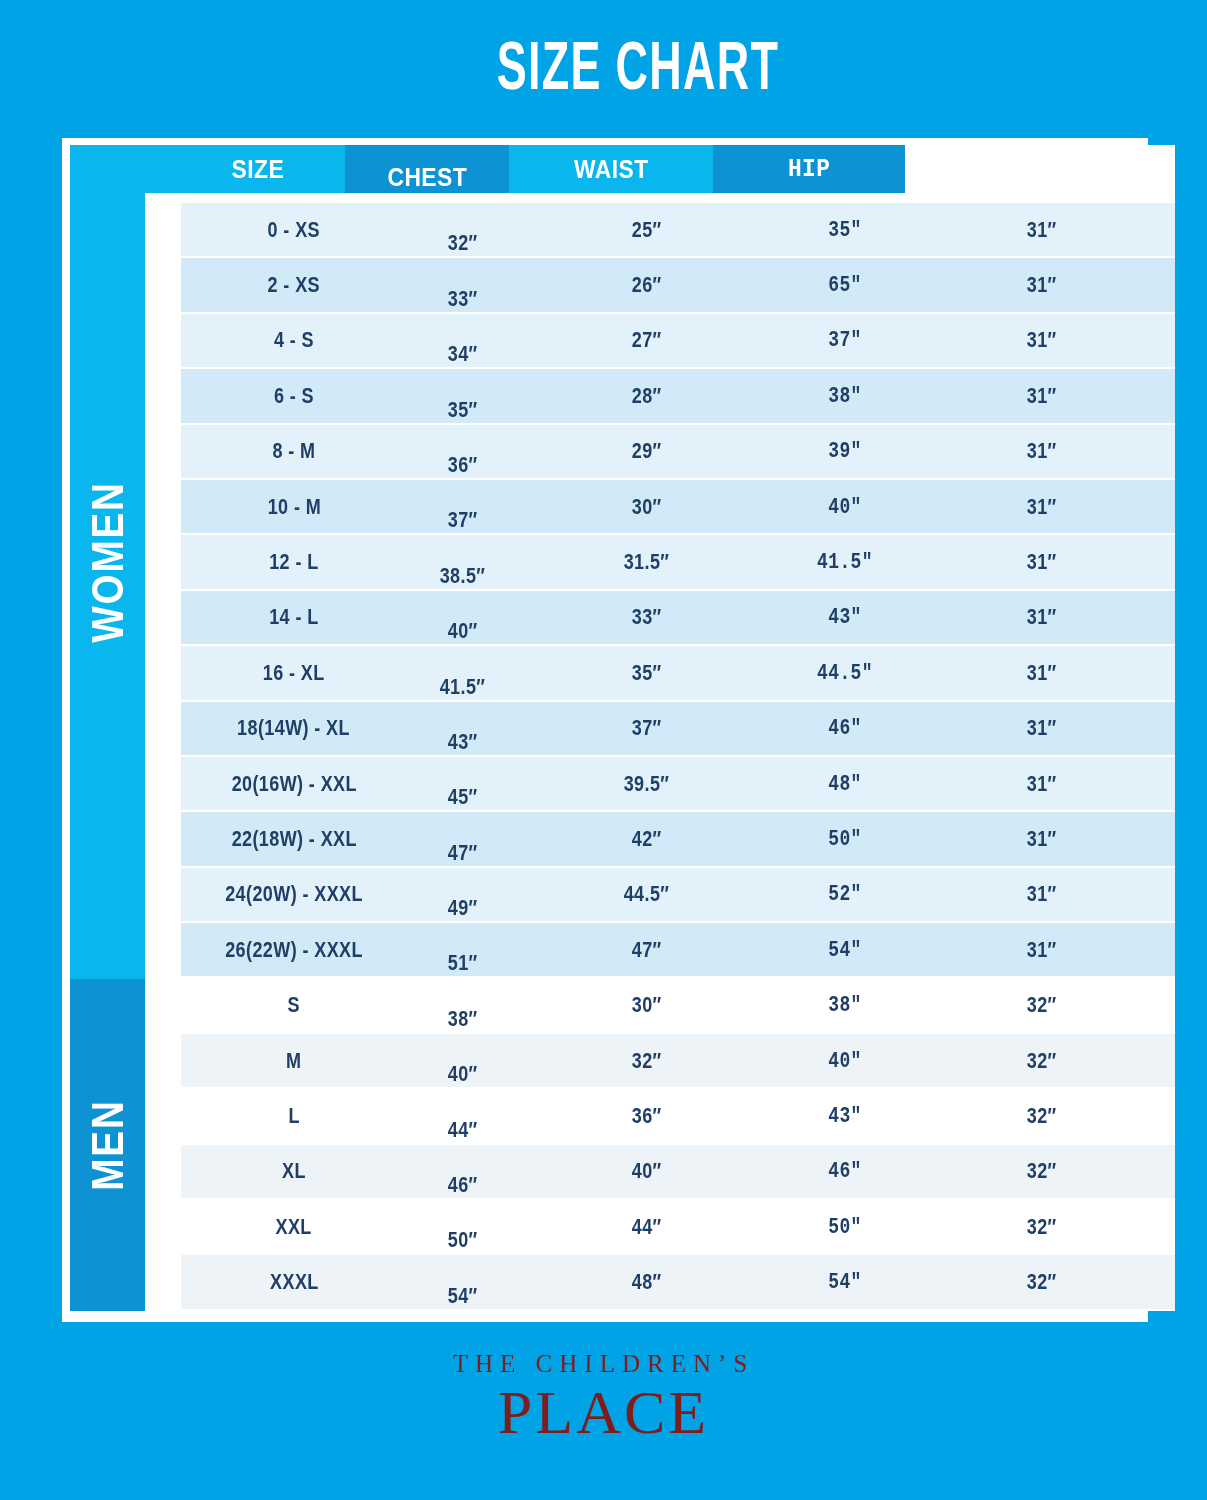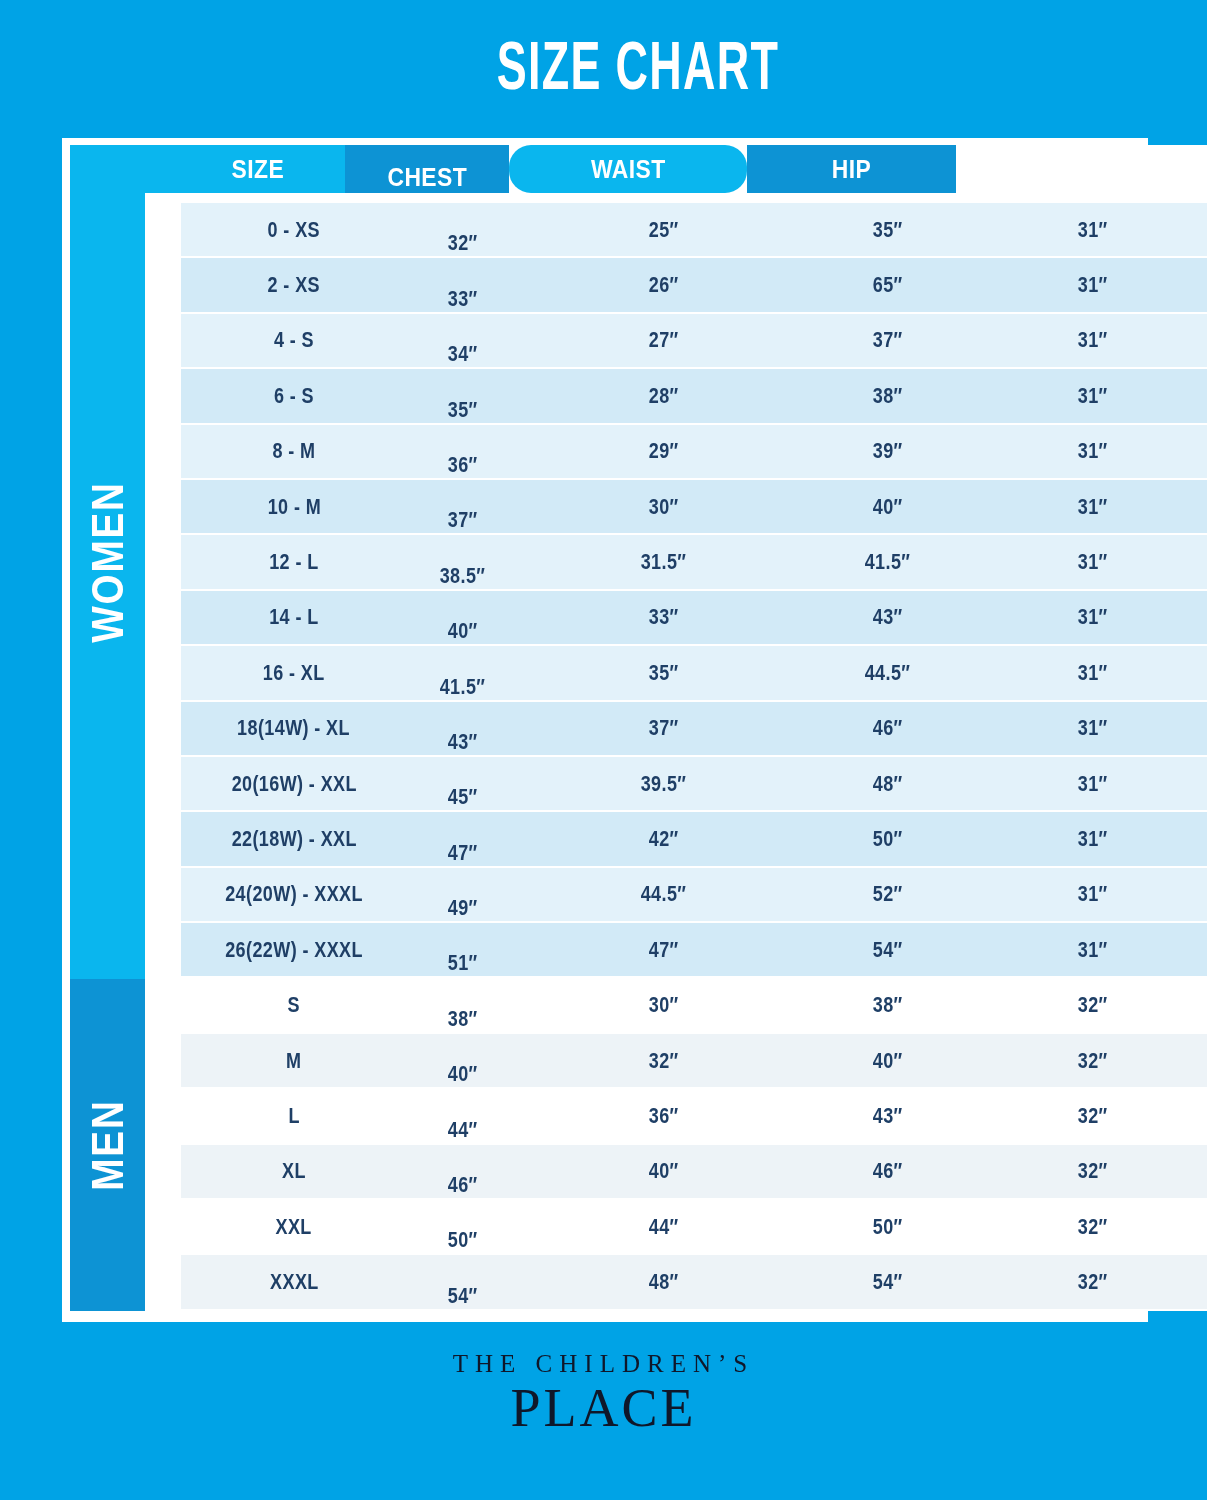--- a/index.html
+++ b/index.html
@@ -32,28 +32,28 @@
   .hc .cond{transform:scaleX(0.88);font-size:26px;font-weight:700;color:#fff;letter-spacing:0.5px;}
   
   .row{display:flex;height:55.4px;border-bottom:2px solid #fff;box-sizing:border-box;margin-left:36px;}
   .w-odd{background:var(--rowlight,#e3f2fa);}
   .w-even{background:var(--rowmid,#d2eaf7);}
   .m-odd{background:var(--rowwhite,#ffffff);}
   .m-even{background:var(--rowgray,#edf3f7);}
   .cell{display:flex;align-items:center;justify-content:center;box-sizing:border-box;}
   .c0{width:200px;padding-left:26px;}
   .c1{width:164px;align-items:flex-end;}
-  .c2{width:238px;border-radius:22px;}
-  .c3{width:209px;}
+  .c2{width:204px;}
+  .c3{width:192px;font-family:Liberation Mono, monospace;}
   .c4{width:234px;padding-right:32px;}
   .cond{display:inline-block;transform:scaleX(0.8);font-size:22.5px;font-weight:600;color:var(--navy,#1f3f66);white-space:nowrap;letter-spacing:0.5px;}
   
-  .footer{position:absolute;left:0;top:1350px;width:100%;text-align:center;color:#0f172a;font-family:"Liberation Serif",serif;}
+  .footer{position:absolute;left:0;top:1350px;width:100%;text-align:center;color:#7f1d1d;font-family:"Liberation Serif",serif;}
   .brand-top{font-size:25px;letter-spacing:7px;margin-bottom:3px;}
-  .brand-bottom{font-size:54px;letter-spacing:3px;line-height:1;}
+  .brand-bottom{font-size:62px;letter-spacing:3px;line-height:1;}
 </style>
 </head>
 <body>
 
 <div class="page">
 
   <h1 class="title">
     <span class="cond-title">SIZE CHART</span>
   </h1>
 

